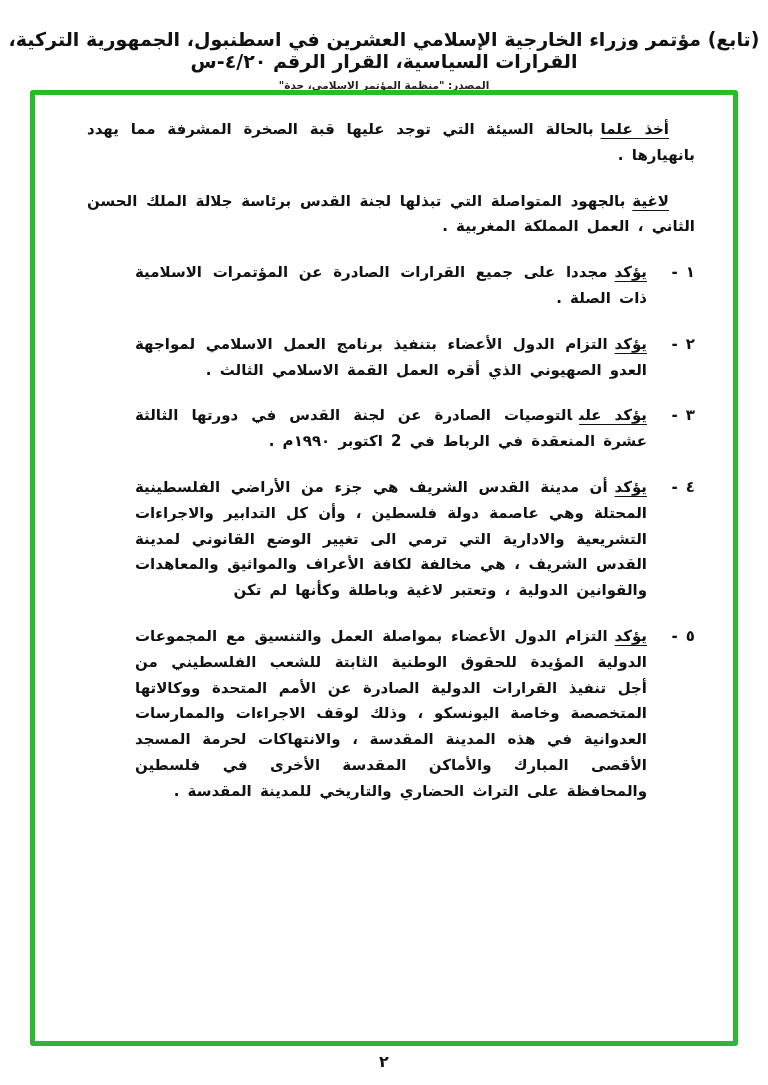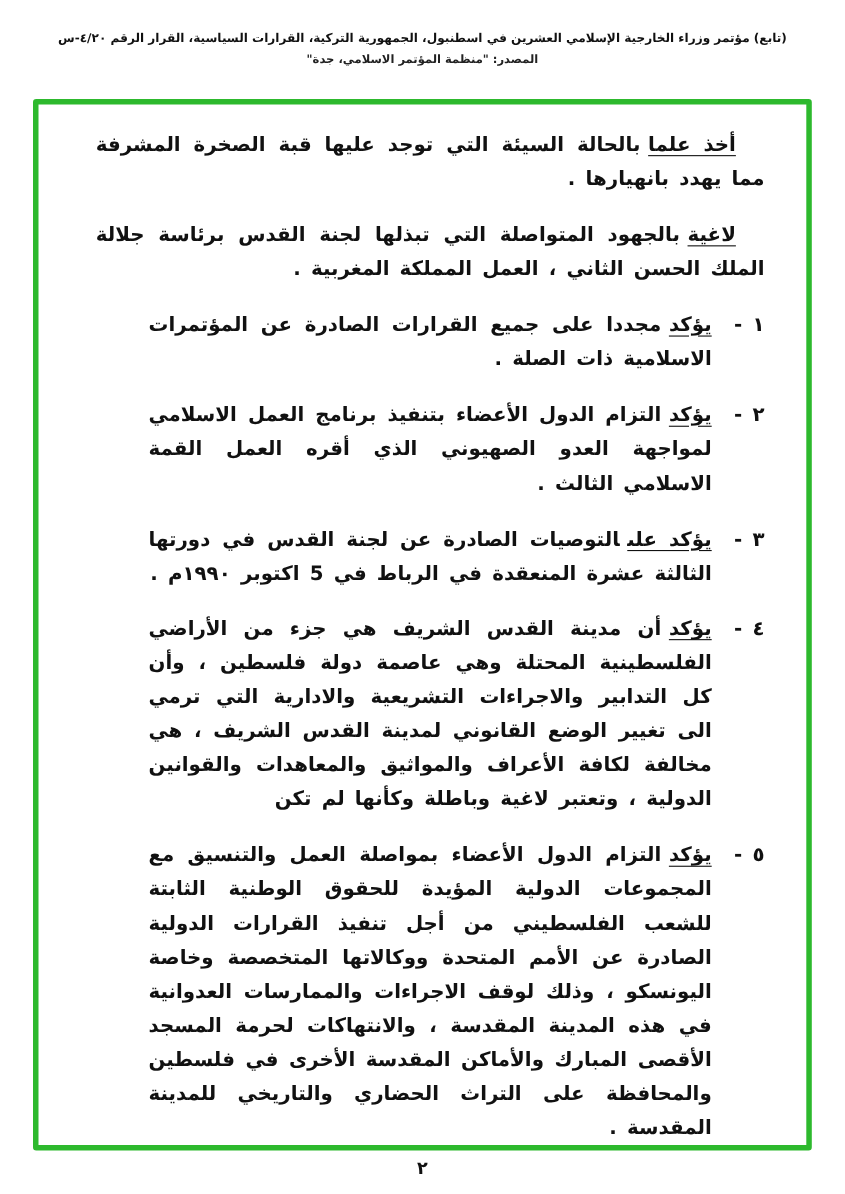--- a/index.html
+++ b/index.html
@@ -15,21 +15,21 @@
     font-family: "DejaVu Sans", sans-serif;
     color: #111111;
     overflow: hidden;
   }
   .doc-header {
     direction: rtl;
     text-align: center;
     padding-top: 28px;
   }
   .doc-header .line1 {
-    font-size: 11px;
+    font-size: 19px;
     font-weight: bold;
     letter-spacing: 0px;
   }
   .doc-header .line2 {
     font-size: 10.5px;
     font-weight: bold;
     margin-top: 7px;
     color: #222222;
   }
   .frame {
@@ -40,21 +40,21 @@
     height: 956px;
     border: 5px solid #2db92d;
     border-radius: 3px;
     box-sizing: border-box;
     background: #ffffff;
   }
   .content {
     direction: rtl;
     text-align: justify;
     padding: 22px 38px 10px 52px;
-    font-size: 18px;
+    font-size: 15px;
     line-height: 1.72;
     word-spacing: 3px;
   }
   .para {
     margin: 0 0 20px 0;
     text-indent: 26px;
   }
   .lead {
     text-decoration: underline;
     text-underline-offset: 4px;
@@ -117,21 +117,21 @@
         <span class="item-text"><span class="lead">يؤكد</span><span class="rest">مجددا على جميع القرارات الصادرة عن المؤتمرات الاسلامية ذات الصلة .</span></span>
       </div>
 
       <div class="item">
         <span class="item-num">٢ -</span>
         <span class="item-text"><span class="lead">يؤكد</span><span class="rest">التزام الدول الأعضاء بتنفيذ برنامج العمل الاسلامي لمواجهة العدو الصهيوني الذي أقره العمل القمة الاسلامي الثالث .</span></span>
       </div>
 
       <div class="item">
         <span class="item-num">٣ -</span>
-        <span class="item-text"><span class="lead">يؤكد على</span><span class="rest">التوصيات الصادرة عن لجنة القدس في دورتها الثالثة عشرة المنعقدة في الرباط في 5 اكتوبر ١٩٩٠م .</span></span>
+        <span class="item-text"><span class="lead">يؤكد على</span><span class="rest">التوصيات الصادرة عن لجنة القدس في دورتها الثالثة عشرة المنعقدة في الرباط في 2 اكتوبر ١٩٩٠م .</span></span>
       </div>
 
       <div class="item">
         <span class="item-num">٤ -</span>
         <span class="item-text"><span class="lead">يؤكد</span><span class="rest">أن مدينة القدس الشريف هي جزء من الأراضي الفلسطينية المحتلة وهي عاصمة دولة فلسطين ، وأن كل التدابير والاجراءات التشريعية والادارية التي ترمي الى تغيير الوضع القانوني لمدينة القدس الشريف ، هي مخالفة لكافة الأعراف والمواثيق والمعاهدات والقوانين الدولية ، وتعتبر لاغية وباطلة وكأنها لم تكن</span></span>
       </div>
 
       <div class="item">
         <span class="item-num">٥ -</span>
         <span class="item-text"><span class="lead">يؤكد</span><span class="rest">التزام الدول الأعضاء بمواصلة العمل والتنسيق مع المجموعات الدولية المؤيدة للحقوق الوطنية الثابتة للشعب الفلسطيني من أجل تنفيذ القرارات الدولية الصادرة عن الأمم المتحدة ووكالاتها المتخصصة وخاصة اليونسكو ، وذلك لوقف الاجراءات والممارسات العدوانية في هذه المدينة المقدسة ، والانتهاكات لحرمة المسجد الأقصى المبارك والأماكن المقدسة الأخرى في فلسطين والمحافظة على التراث الحضاري والتاريخي للمدينة المقدسة .</span></span>

